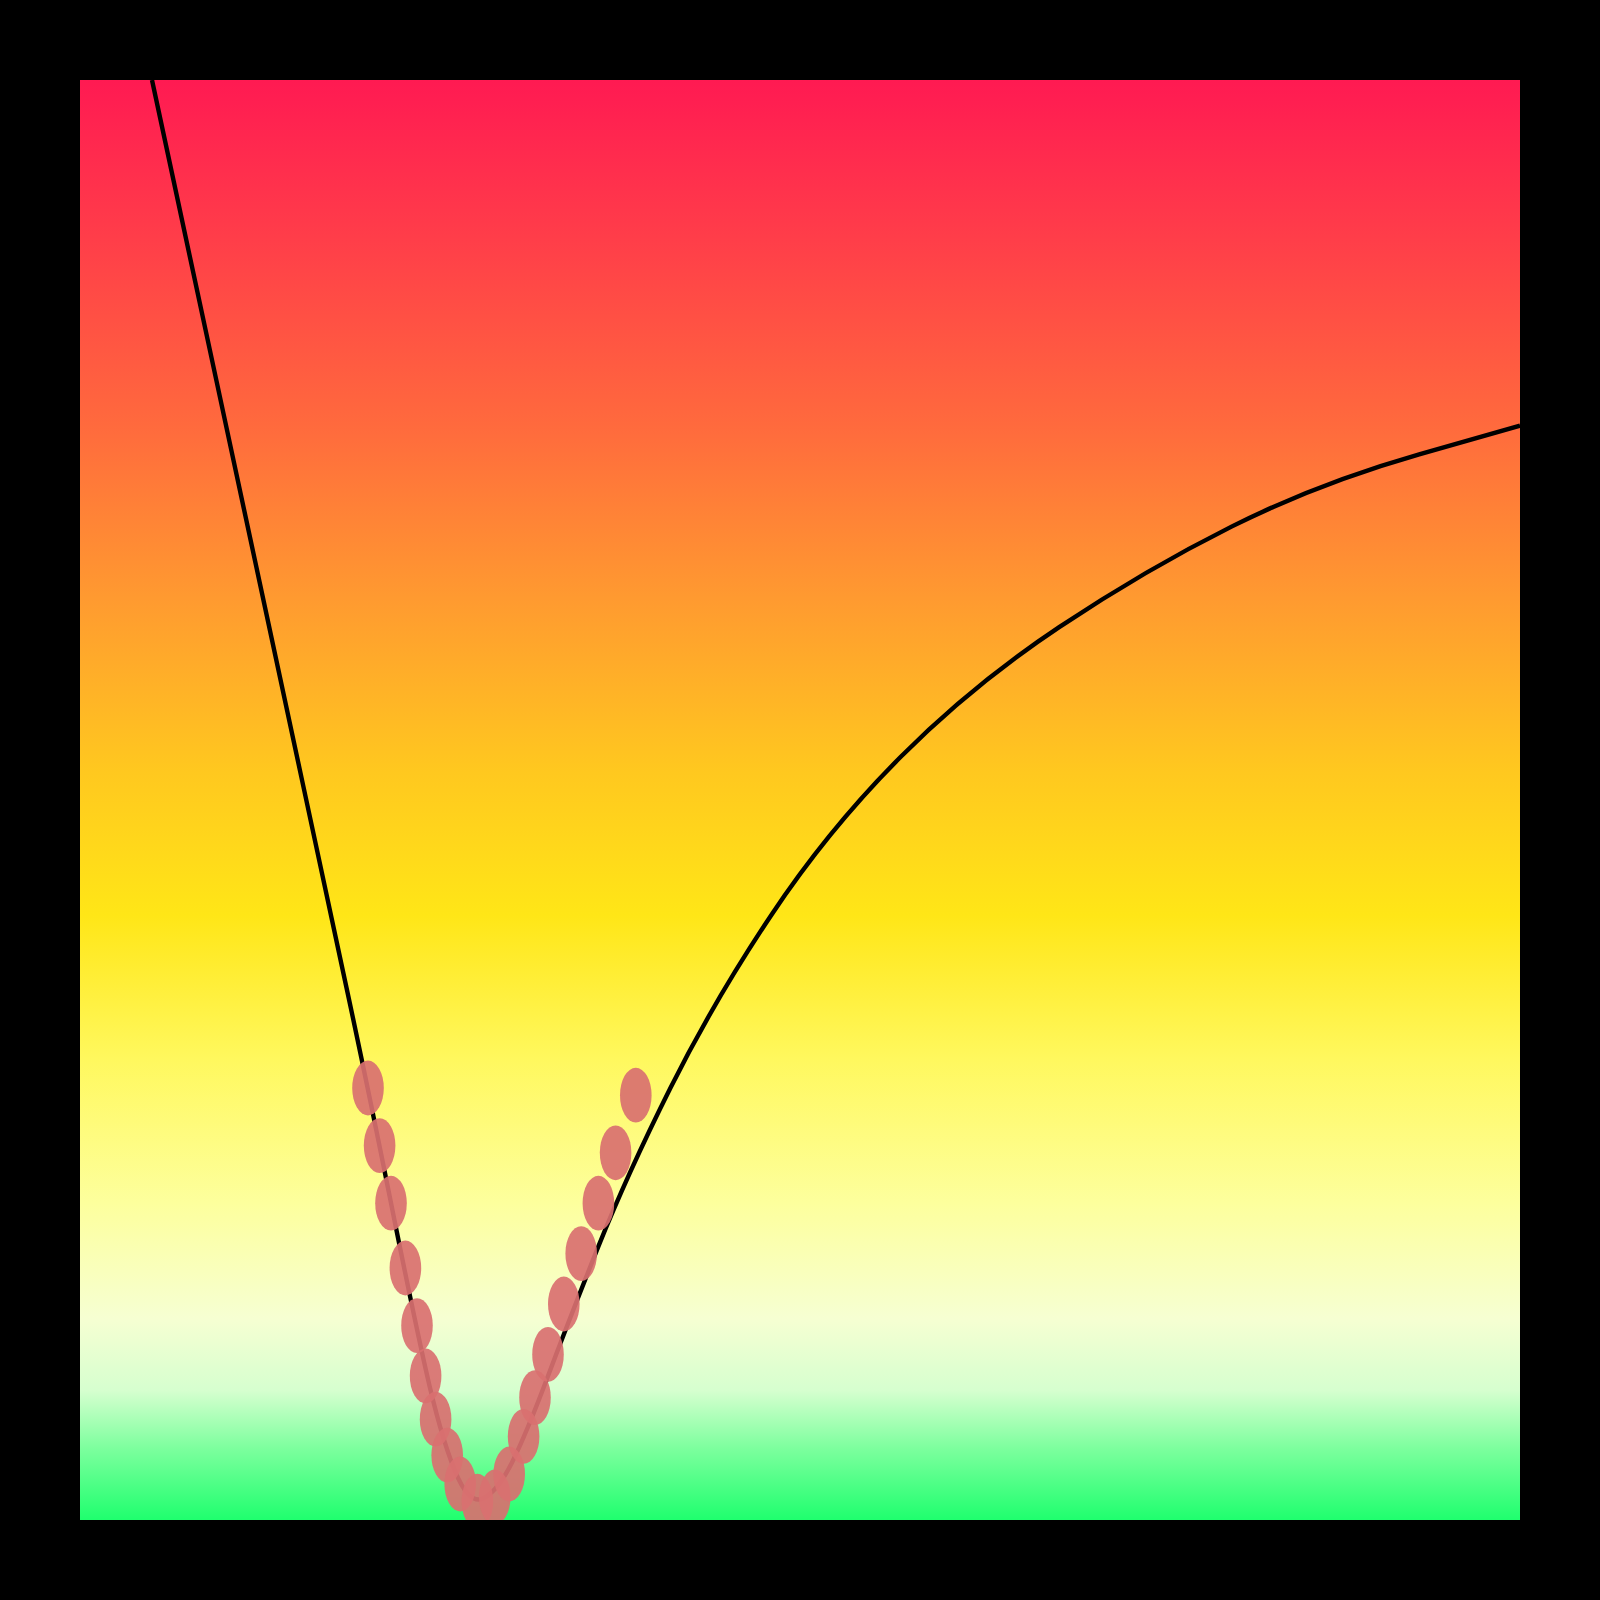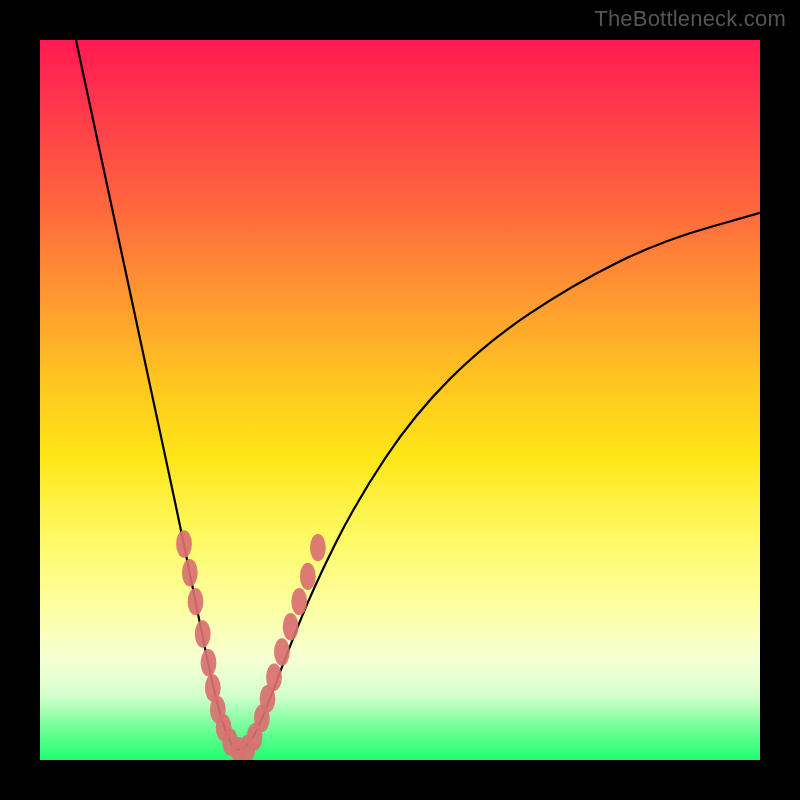--- a/index.html
+++ b/index.html
@@ -66,21 +66,20 @@
   .marker {
     fill: #d97070;
     stroke: none;
     opacity: 0.92;
   }
 </style>
 </head>
 <body>
 
 <div class="frame">
-  <div class="watermark">TheBottleneck.com</div>
 
   <div class="plot">
     <div class="gradient"></div>
     <svg class="curve" viewBox="0 0 720 720" preserveAspectRatio="none">
       <path id="curve-path" class="curve-path" d="M 36.0 0.0 Q 36.0 0.0 46.8 50.4 Q 57.6 100.8 68.4 151.2 Q 79.2 201.6 90.0 252.0 Q 100.8 302.4 111.6 352.8 Q 122.4 403.2 133.2 453.6 Q 144.0 504.0 154.8 558.0 Q 165.6 612.0 172.8 644.4 Q 180.0 676.8 187.2 694.8 Q 194.4 712.8 201.6 709.2 Q 208.8 705.6 216.0 691.2 Q 223.2 676.8 234.0 648.0 Q 244.8 619.2 259.2 583.2 Q 273.6 547.2 295.2 504.0 Q 316.8 460.8 345.6 417.6 Q 374.4 374.4 410.4 338.4 Q 446.4 302.4 489.6 273.6 Q 532.8 244.8 576.0 223.2 Q 619.2 201.6 669.6 187.2 T 720.0 172.8"></path>
       <g id="markers-group">
           <ellipse cx="144.0" cy="504.0" rx="7.9" ry="13.7" class="marker"></ellipse>
           <ellipse cx="149.8" cy="532.8" rx="7.9" ry="13.7" class="marker"></ellipse>
           <ellipse cx="155.5" cy="561.6" rx="7.9" ry="13.7" class="marker"></ellipse>
           <ellipse cx="162.7" cy="594.0" rx="7.9" ry="13.7" class="marker"></ellipse>

